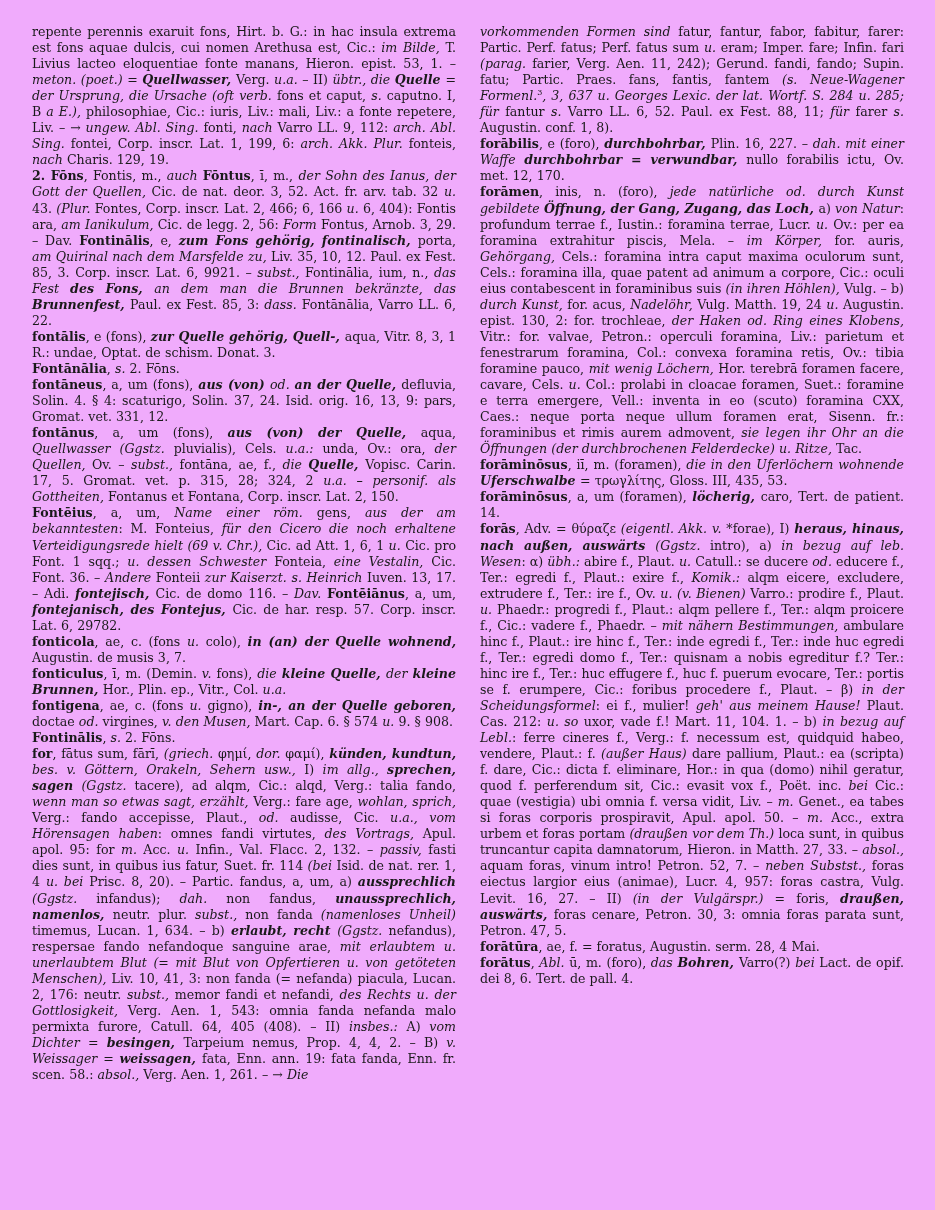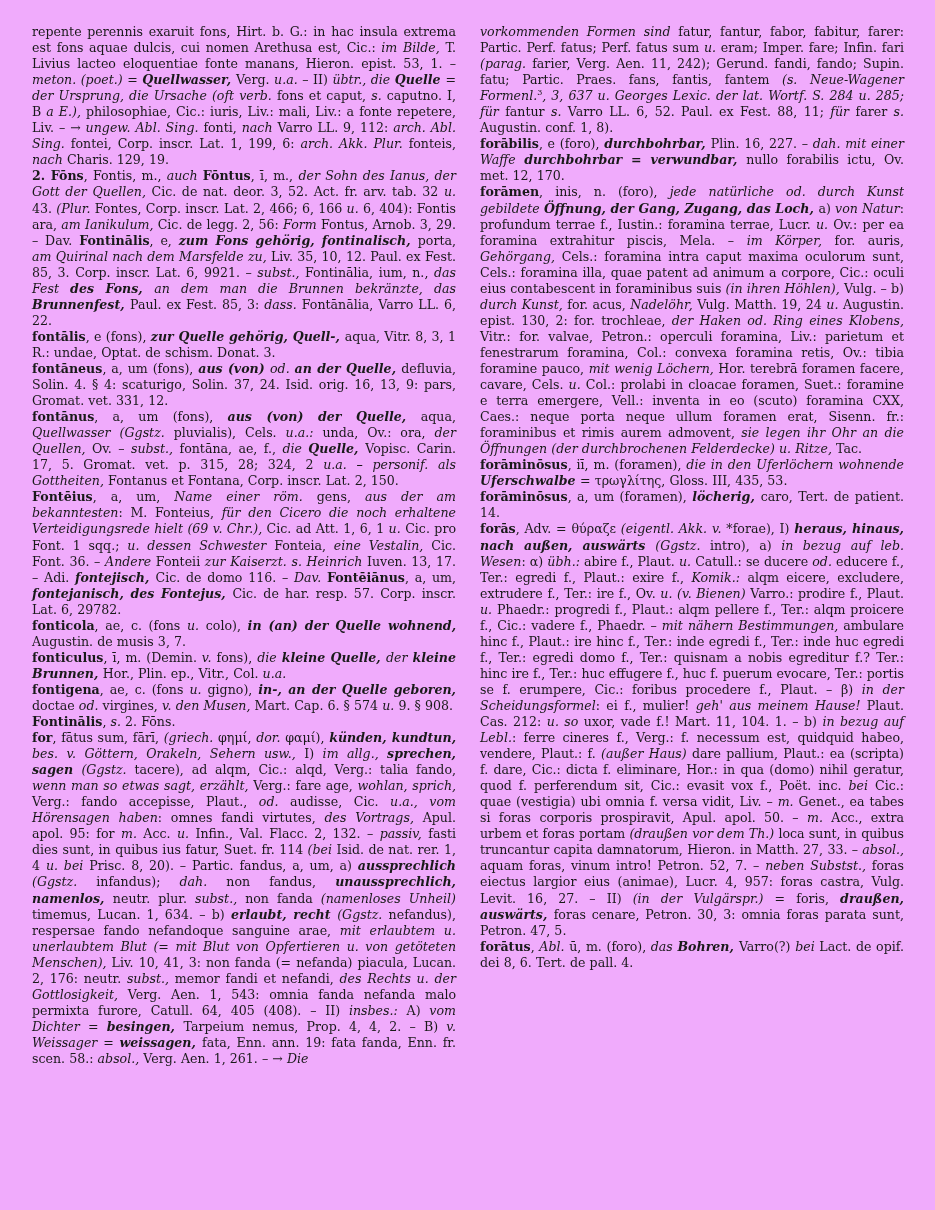--- a/index.html
+++ b/index.html
@@ -63,37 +63,39 @@
 <body>
 
 <div id="page">
 
   <div class="columns">
 
     <div class="col" id="col-left">
         <p class="entry cont"><span>repente perennis exaruit fons, Hirt. b. G.: in hac insula extrema est fons aquae dulcis, cui nomen Arethusa est, Cic.: </span><i>im Bilde, </i><span>T. Livius lacteo eloquentiae fonte manans, Hieron. epist. 53, 1. – </span><i>meton. (poet.) = </i><span class="bi">Quellwasser, </span><span>Verg. </span><i>u.a. </i><span>– II) </span><i>übtr., die </i><span class="bi">Quelle </span><i>= der Ursprung, die Ursache (oft verb. </i><span>fons et caput, </span><i>s. </i><span>caputno. I, B </span><i>a E.), </i><span>philosophiae, Cic.: iuris, Liv.: mali, Liv.: a fonte repetere, Liv. – → </span><i>ungew. Abl. Sing. </i><span>fonti, </span><i>nach </i><span>Varro LL. 9, 112: </span><i>arch. Abl. Sing. </i><span>fontei, Corp. inscr. Lat. 1, 199, 6: </span><i>arch. Akk. Plur. </i><span>fonteis, </span><i>nach </i><span>Charis. 129, 19.</span></p>
         <p class="entry"><b>2. Fōns</b><span>, Fontis, m., </span><i>auch </i><b>Fōntus</b><span>, ī, m., </span><i>der Sohn des Ianus, der Gott der Quellen, </i><span>Cic. de nat. deor. 3, 52. Act. fr. arv. tab. 32 </span><i>u. </i><span>43. </span><i>(Plur. </i><span>Fontes, Corp. inscr. Lat. 2, 466; 6, 166 </span><i>u. </i><span>6, 404): Fontis ara, </span><i>am Ianikulum, </i><span>Cic. de legg. 2, 56: </span><i>Form </i><span>Fontus, Arnob. 3, 29. – Dav. </span><b>Fontinālis</b><span>, e, </span><span class="bi">zum Fons gehörig, fontinalisch, </span><span>porta, </span><i>am Quirinal nach dem Marsfelde zu, </i><span>Liv. 35, 10, 12. Paul. ex Fest. 85, 3. Corp. inscr. Lat. 6, 9921. – </span><i>subst., </i><span>Fontinālia, ium, n., </span><i>das Fest </i><span class="bi">des Fons, </span><i>an dem man die Brunnen bekränzte, das </i><span class="bi">Brunnenfest, </span><span>Paul. ex Fest. 85, 3: </span><i>dass. </i><span>Fontānālia, Varro LL. 6, 22.</span></p>
         <p class="entry"><b>fontālis</b><span>, e (fons), </span><span class="bi">zur Quelle gehörig, Quell-, </span><span>aqua, Vitr. 8, 3, 1 R.: undae, Optat. de schism. Donat. 3.</span></p>
+        <p class="entry"><b>Fontānālia</b><span>, </span><i>s. </i><span>2. Fōns.</span></p>
         <p class="entry"><b>fontāneus</b><span>, a, um (fons), </span><span class="bi">aus (von) </span><i>od. </i><span class="bi">an der Quelle, </span><span>defluvia, Solin. 4. § 4: scaturigo, Solin. 37, 24. Isid. orig. 16, 13, 9: pars, Gromat. vet. 331, 12.</span></p>
         <p class="entry"><b>fontānus</b><span>, a, um (fons), </span><span class="bi">aus (von) der Quelle, </span><span>aqua, </span><i>Quellwasser (Ggstz. </i><span>pluvialis), Cels. </span><i>u.a.: </i><span>unda, Ov.: ora, </span><i>der Quellen, </i><span>Ov. – </span><i>subst., </i><span>fontāna, ae, f., </span><i>die </i><span class="bi">Quelle, </span><span>Vopisc. Carin. 17, 5. Gromat. vet. p. 315, 28; 324, 2 </span><i>u.a. – personif. als Gottheiten, </i><span>Fontanus et Fontana, Corp. inscr. Lat. 2, 150.</span></p>
         <p class="entry"><b>Fontēius</b><span>, a, um, </span><i>Name einer röm. </i><span>gens, </span><i>aus der am bekanntesten</i><span>: M. Fonteius, </span><i>für den Cicero die noch erhaltene Verteidigungsrede hielt (69 v. Chr.), </i><span>Cic. ad Att. 1, 6, 1 </span><i>u. </i><span>Cic. pro Font. 1 sqq.; </span><i>u. dessen Schwester </i><span>Fonteia, </span><i>eine Vestalin, </i><span>Cic. Font. 36. – </span><i>Andere </i><span>Fonteii </span><i>zur Kaiserzt. s. Heinrich </i><span>Iuven. 13, 17. – Adi. </span><span class="bi">fontejisch, </span><span>Cic. de domo 116. – </span><i>Dav. </i><b>Fontēiānus</b><span>, a, um, </span><span class="bi">fontejanisch, des Fontejus, </span><span>Cic. de har. resp. 57. Corp. inscr. Lat. 6, 29782.</span></p>
         <p class="entry"><b>fonticola</b><span>, ae, c. (fons </span><i>u. </i><span>colo), </span><span class="bi">in (an) der Quelle wohnend, </span><span>Augustin. de musis 3, 7.</span></p>
         <p class="entry"><b>fonticulus</b><span>, ī, m. (Demin. </span><i>v. </i><span>fons), </span><i>die </i><span class="bi">kleine Quelle, </span><i>der </i><span class="bi">kleine Brunnen, </span><span>Hor., Plin. ep., Vitr., Col. </span><i>u.a.</i></p>
         <p class="entry"><b>fontigena</b><span>, ae, c. (fons </span><i>u. </i><span>gigno), </span><span class="bi">in-, an der Quelle geboren, </span><span>doctae </span><i>od. </i><span>virgines, </span><i>v. den Musen, </i><span>Mart. Cap. 6. § 574 </span><i>u. </i><span>9. § 908.</span></p>
         <p class="entry"><b>Fontinālis</b><span>, </span><i>s. </i><span>2. Fōns.</span></p>
         <p class="entry"><b>for</b><span>, fātus sum, fārī, </span><i>(griech. </i><span>φημί, </span><i>dor. </i><span>φαμί), </span><span class="bi">künden, kundtun, </span><i>bes. v. Göttern, Orakeln, Sehern usw., </i><span>I) </span><i>im allg., </i><span class="bi">sprechen, sagen </span><i>(Ggstz. </i><span>tacere), ad alqm, Cic.: alqd, Verg.: talia fando, </span><i>wenn man so etwas sagt, erzählt, </i><span>Verg.: fare age, </span><i>wohlan, sprich, </i><span>Verg.: fando accepisse, Plaut., </span><i>od. </i><span>audisse, Cic. </span><i>u.a., vom Hörensagen haben</i><span>: omnes fandi virtutes, </span><i>des Vortrags, </i><span>Apul. apol. 95: for </span><i>m. </i><span>Acc. </span><i>u. </i><span>Infin., Val. Flacc. 2, 132. – </span><i>passiv, </i><span>fasti dies sunt, in quibus ius fatur, Suet. fr. 114 </span><i>(bei </i><span>Isid. de nat. rer. 1, 4 </span><i>u. bei </i><span>Prisc. 8, 20). – Partic. fandus, a, um, a) </span><span class="bi">aussprechlich </span><i>(Ggstz. </i><span>infandus); </span><i>dah. </i><span>non fandus, </span><span class="bi">unaussprechlich, namenlos, </span><span>neutr. plur. </span><i>subst., </i><span>non fanda </span><i>(namenloses Unheil) </i><span>timemus, Lucan. 1, 634. – b) </span><span class="bi">erlaubt, recht </span><i>(Ggstz. </i><span>nefandus), respersae fando nefandoque sanguine arae, </span><i>mit erlaubtem u. unerlaubtem Blut (= mit Blut von Opfertieren u. von getöteten Menschen), </i><span>Liv. 10, 41, 3: non fanda (= nefanda) piacula, Lucan. 2, 176: neutr. </span><i>subst., </i><span>memor fandi et nefandi, </span><i>des Rechts u. der Gottlosigkeit, </i><span>Verg. Aen. 1, 543: omnia fanda nefanda malo permixta furore, Catull. 64, 405 (408). – II) </span><i>insbes.: </i><span>A) </span><i>vom Dichter = </i><span class="bi">besingen, </span><span>Tarpeium nemus, Prop. 4, 4, 2. – B) </span><i>v. Weissager = </i><span class="bi">weissagen, </span><span>fata, Enn. ann. 19: fata fanda, Enn. fr. scen. 58.: </span><i>absol., </i><span>Verg. Aen. 1, 261. – → </span><i>Die</i></p>
       </div>
 
     <div class="col" id="col-right">
         <p class="entry cont"><i>vorkommenden Formen sind </i><span>fatur, fantur, fabor, fabitur, farer: Partic. Perf. fatus; Perf. fatus sum </span><i>u. </i><span>eram; Imper. fare; Infin. fari </span><i>(parag. </i><span>farier, Verg. Aen. 11, 242); Gerund. fandi, fando; Supin. fatu; Partic. Praes. fans, fantis, fantem </span><i>(s. Neue-Wagener Formenl.</i><sup>3</sup><i>, 3, 637 u. Georges Lexic. der lat. Wortf. S. 284 u. 285; für </i><span>fantur </span><i>s. </i><span>Varro LL. 6, 52. Paul. ex Fest. 88, 11; </span><i>für </i><span>farer </span><i>s. </i><span>Augustin. conf. 1, 8).</span></p>
         <p class="entry"><b>forābilis</b><span>, e (foro), </span><span class="bi">durchbohrbar, </span><span>Plin. 16, 227. – </span><i>dah. mit einer Waffe </i><span class="bi">durchbohrbar = verwundbar, </span><span>nullo forabilis ictu, Ov. met. 12, 170.</span></p>
         <p class="entry"><b>forāmen</b><span>, inis, n. (foro), </span><i>jede natürliche od. durch Kunst gebildete </i><span class="bi">Öffnung, der Gang, Zugang, das Loch, </span><span>a) </span><i>von Natur</i><span>: profundum terrae f., Iustin.: foramina terrae, Lucr. </span><i>u. </i><span>Ov.: per ea foramina extrahitur piscis, Mela. – </span><i>im Körper, </i><span>for. auris, </span><i>Gehörgang, </i><span>Cels.: foramina intra caput maxima oculorum sunt, Cels.: foramina illa, quae patent ad animum a corpore, Cic.: oculi eius contabescent in foraminibus suis </span><i>(in ihren Höhlen), </i><span>Vulg. – b) </span><i>durch Kunst, </i><span>for. acus, </span><i>Nadelöhr, </i><span>Vulg. Matth. 19, 24 </span><i>u. </i><span>Augustin. epist. 130, 2: for. trochleae, </span><i>der Haken od. Ring eines Klobens, </i><span>Vitr.: for. valvae, Petron.: operculi foramina, Liv.: parietum et fenestrarum foramina, Col.: convexa foramina retis, Ov.: tibia foramine pauco, </span><i>mit wenig Löchern, </i><span>Hor. terebrā foramen facere, cavare, Cels. </span><i>u. </i><span>Col.: prolabi in cloacae foramen, Suet.: foramine e terra emergere, Vell.: inventa in eo (scuto) foramina CXX, Caes.: neque porta neque ullum foramen erat, Sisenn. fr.: foraminibus et rimis aurem admovent, </span><i>sie legen ihr Ohr an die Öffnungen (der durchbrochenen Felderdecke) u. Ritze, </i><span>Tac.</span></p>
         <p class="entry"><b>forāminōsus</b><span>, iī, m. (foramen), </span><i>die in den Uferlöchern wohnende </i><span class="bi">Uferschwalbe </span><span>= τρωγλίτης, Gloss. III, 435, 53.</span></p>
         <p class="entry"><b>forāminōsus</b><span>, a, um (foramen), </span><span class="bi">löcherig, </span><span>caro, Tert. de patient. 14.</span></p>
         <p class="entry"><b>forās</b><span>, Adv. = θύραζε </span><i>(eigentl. Akk. v. </i><span>*forae), I) </span><span class="bi">heraus, hinaus, nach außen, auswärts </span><i>(Ggstz. </i><span>intro), a) </span><i>in bezug auf leb. Wesen</i><span>: α) </span><i>übh.: </i><span>abire f., Plaut. </span><i>u. </i><span>Catull.: se ducere </span><i>od. </i><span>educere f., Ter.: egredi f., Plaut.: exire f., </span><i>Komik.: </i><span>alqm eicere, excludere, extrudere f., Ter.: ire f., Ov. </span><i>u. (v. Bienen) </i><span>Varro.: prodire f., Plaut. </span><i>u. </i><span>Phaedr.: progredi f., Plaut.: alqm pellere f., Ter.: alqm proicere f., Cic.: vadere f., Phaedr. – </span><i>mit nähern Bestimmungen, </i><span>ambulare hinc f., Plaut.: ire hinc f., Ter.: inde egredi f., Ter.: inde huc egredi f., Ter.: egredi domo f., Ter.: quisnam a nobis egreditur f.? Ter.: hinc ire f., Ter.: huc effugere f., huc f. puerum evocare, Ter.: portis se f. erumpere, Cic.: foribus procedere f., Plaut. – β) </span><i>in der Scheidungsformel</i><span>: ei f., mulier! </span><i>geh' aus meinem Hause! </i><span>Plaut. Cas. 212: </span><i>u. so </i><span>uxor, vade f.! Mart. 11, 104. 1. – b) </span><i>in bezug auf Lebl.</i><span>: ferre cineres f., Verg.: f. necessum est, quidquid habeo, vendere, Plaut.: f. </span><i>(außer Haus) </i><span>dare pallium, Plaut.: ea (scripta) f. dare, Cic.: dicta f. eliminare, Hor.: in qua (domo) nihil geratur, quod f. perferendum sit, Cic.: evasit vox f., Poët. inc. </span><i>bei </i><span>Cic.: quae (vestigia) ubi omnia f. versa vidit, Liv. – </span><i>m. </i><span>Genet., ea tabes si foras corporis prospiravit, Apul. apol. 50. – </span><i>m. </i><span>Acc., extra urbem et foras portam </span><i>(draußen vor dem Th.) </i><span>loca sunt, in quibus truncantur capita damnatorum, Hieron. in Matth. 27, 33. – </span><i>absol., </i><span>aquam foras, vinum intro! Petron. 52, 7. – </span><i>neben Substst., </i><span>foras eiectus largior eius (animae), Lucr. 4, 957: foras castra, Vulg. Levit. 16, 27. – II) </span><i>(in der Vulgärspr.) </i><span>= foris, </span><span class="bi">draußen, auswärts, </span><span>foras cenare, Petron. 30, 3: omnia foras parata sunt, Petron. 47, 5.</span></p>
+        <p class="entry"><b>forātūra</b><span>, ae, f. = foratus, Augustin. serm. 28, 4 Mai.</span></p>
         <p class="entry"><b>forātus</b><span>, </span><i>Abl. </i><span>ū, m. (foro), </span><i>das </i><span class="bi">Bohren, </span><span>Varro(?) </span><i>bei </i><span>Lact. de opif. dei 8, 6. Tert. de pall. 4.</span></p>
       </div>
 
   </div>
 
   <div class="pagenum">198</div>
 
 </div>
 
 </body></html>

